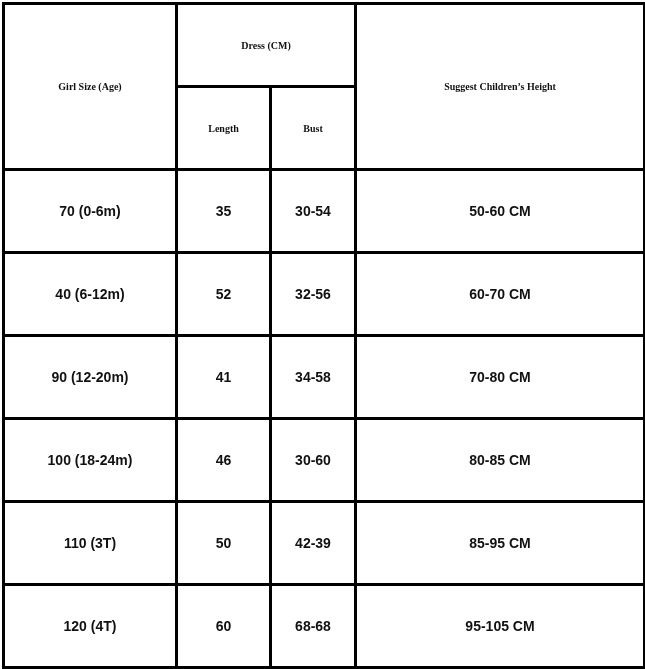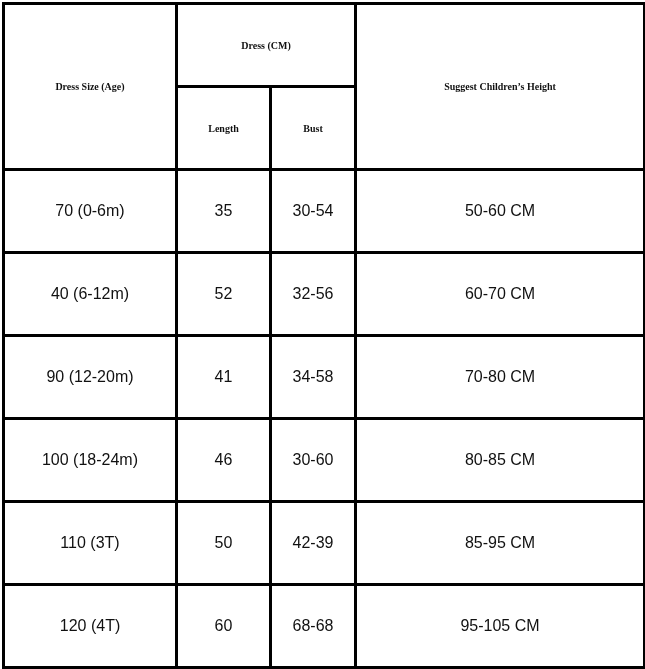--- a/index.html
+++ b/index.html
@@ -14,21 +14,21 @@
     border: 3px solid #000000;
     text-align: center; vertical-align: middle;
     padding: 0; color: #111111;
   }
   th {
     font-family: "Liberation Serif", "DejaVu Serif", serif;
     font-weight: bold; font-size: 10px;
   }
   td {
     font-family: "Liberation Sans", "DejaVu Sans", sans-serif;
-    font-size: 16px; font-weight: normal;
+    font-size: 14px; font-weight: bold;
   }
   col.c1 { width: 173px; }
   col.c2 { width: 94px; }
   col.c3 { width: 85px; }
   col.c4 { width: 289px; }
   tr.h1 { height: 83px; }
   tr.h2 { height: 83px; }
   tr.row { height: 83px; }
 </style>
 </head>
@@ -36,21 +36,21 @@
 
 <table class="size">
   <colgroup>
     <col class="c1">
       <col class="c2">
       <col class="c3">
       <col class="c4">
   </colgroup>
   <tbody>
       <tr class="h1">
-    <th rowspan="2">Dress Size (Age)</th>
+    <th rowspan="2">Girl Size (Age)</th>
     <th colspan="2">Dress (CM)</th>
     <th rowspan="2">Suggest Children’s Height</th>
   </tr>
   <tr class="h2">
     <th>Length</th>
     <th>Bust</th>
   </tr>
 
   <tr class="row">
     <td>70 (0-6m)</td>

